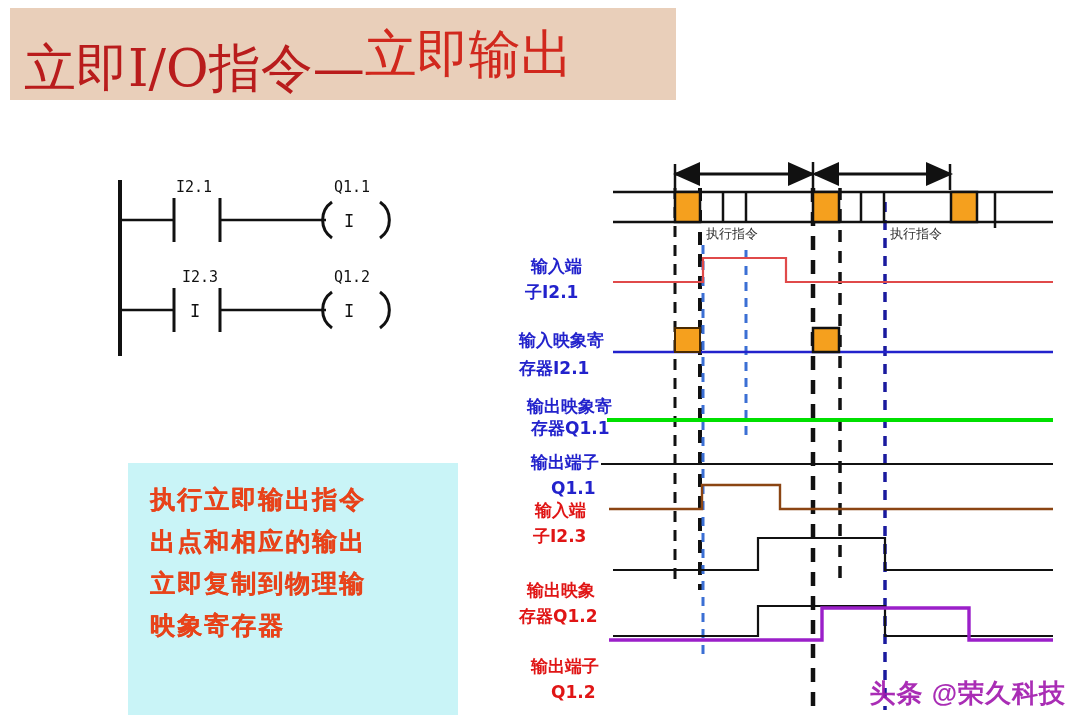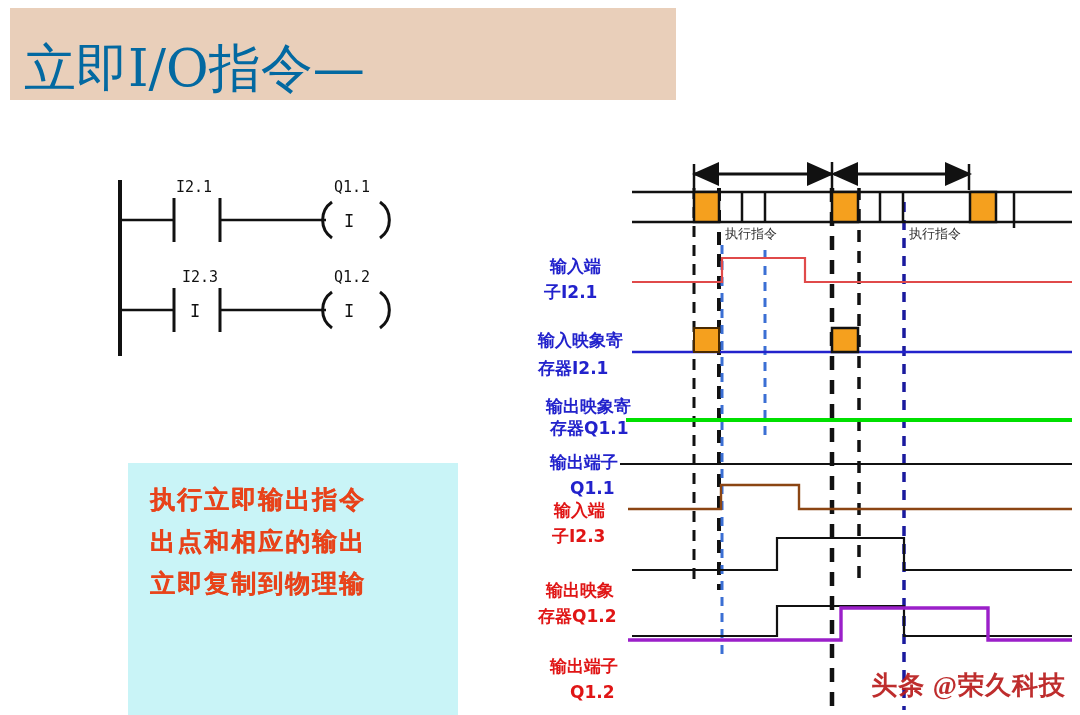--- a/index.html
+++ b/index.html
@@ -21,21 +21,21 @@
     align-items: center;
     padding-left: 14px;
   }
   .title-text {
     font-family: "DejaVu Serif", "Liberation Serif", serif;
     font-size: 52px;
     line-height: 1;
     letter-spacing: 0px;
     white-space: nowrap;
   }
-  .title-black { color: #0369a1; margin-top: 28px; }
+  .title-black { color: #b91c1c; margin-top: 28px; }
   .title-red   { color: #d1281d; }
 
   
   #ladder { position: absolute; left: 110px; top: 168px; width: 320px; height: 185px; margin-top: 8px; }
   #ladder svg { display: block; }
 
   
   #note-box {
     position: absolute;
     left: 128px; top: 463px;
@@ -47,53 +47,54 @@
     color: #e8431a;
     font-family: "DejaVu Sans", "Liberation Sans", sans-serif;
     font-weight: bold;
     font-size: 25px;
     line-height: 42px;
     letter-spacing: 2px;
     text-shadow: 0.5px 0 0 #e8431a;
   }
 
   
-  #timing { position: absolute; left: 532px; top: 150px; width: 540px; height: 565px; }
+  #timing { position: absolute; left: 513px; top: 150px; width: 540px; height: 565px; }
   #timing svg { display: block; }
 
   .lbl {
     font-family: "DejaVu Sans", "Liberation Sans", sans-serif;
     font-weight: bold;
     font-size: 17px;
   }
   .lbl-blue { fill: #2222cc; }
   .lbl-red  { fill: #e01515; }
   .tiny {
     font-family: "DejaVu Sans", "Liberation Sans", sans-serif;
     font-size: 13px;
     fill: #333333;
   }
 
   
   #watermark {
     position: absolute;
-    right: 14px; bottom: 12px;
-    font-family: Liberation Serif, serif;
+    right: 14px; bottom: 4px;
+    font-family: Liberation Sans, sans-serif;
     font-size: 26px;
     font-weight: bold;
-    color: #b91c1c;
+    color: #a21caf;
     opacity: .92;
     letter-spacing: 1px;
   }
 </style>
 </head>
 <body>
 
 <div id="title-banner">
   <span class="title-text title-black">立即I/O指令—</span>
+    <span class="title-text title-red">立即输出</span>
 </div>
 
 <div id="ladder">
   <svg width="320" height="185" viewBox="0 0 320 185">
 
     <line x1="10" y1="4" x2="10" y2="180" stroke="#111" stroke-width="4"></line>
 
     <line x1="10" y1="44" x2="64" y2="44" stroke="#111" stroke-width="2.5"></line>
     <line x1="64" y1="22" x2="64" y2="66" stroke="#111" stroke-width="3"></line>
     <line x1="110" y1="22" x2="110" y2="66" stroke="#111" stroke-width="3"></line>
@@ -116,20 +117,21 @@
     <path d="M270 116 A 22 22 0 0 1 270 152" stroke="#111" stroke-width="3" fill="none"></path>
     <text x="234" y="141" font-family="DejaVu Sans Mono, Liberation Mono, monospace" font-size="17" fill="#111">I</text>
     <text x="224" y="106" font-family="DejaVu Sans Mono, Liberation Mono, monospace" font-size="15" fill="#111">Q1.2</text>
   </svg>
 </div>
 
 <div id="note-box">
   <p>执行立即输出指令</p>
   <p>出点和相应的输出</p>
   <p>立即复制到物理输</p>
+  <p>映象寄存器</p>
 </div>
 
 <div id="timing">
   <svg width="540" height="565" viewBox="0 0 540 565">
 
     <g>
       <line x1="162" y1="38" x2="162" y2="435" stroke="#111" stroke-width="3" stroke-dasharray="11 8"></line>
       <line x1="187" y1="38" x2="187" y2="440" stroke="#111" stroke-width="4" stroke-dasharray="13 9"></line>
       <line x1="190" y1="95" x2="190" y2="510" stroke="#3b6fd4" stroke-width="3" stroke-dasharray="9 7"></line>
       <line x1="233" y1="100" x2="233" y2="290" stroke="#3b6fd4" stroke-width="3" stroke-dasharray="9 7"></line>

